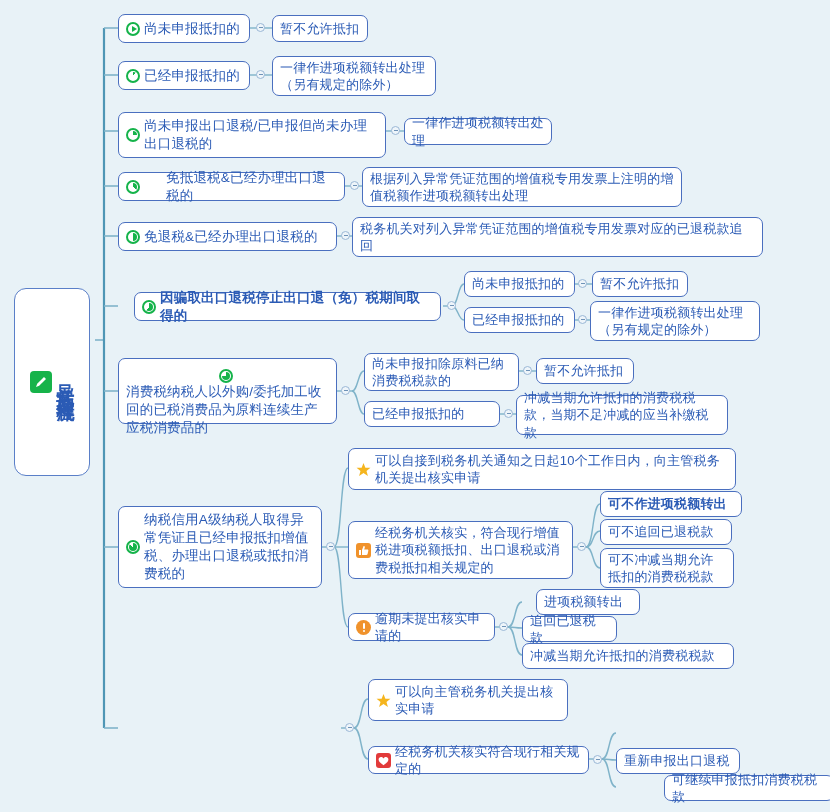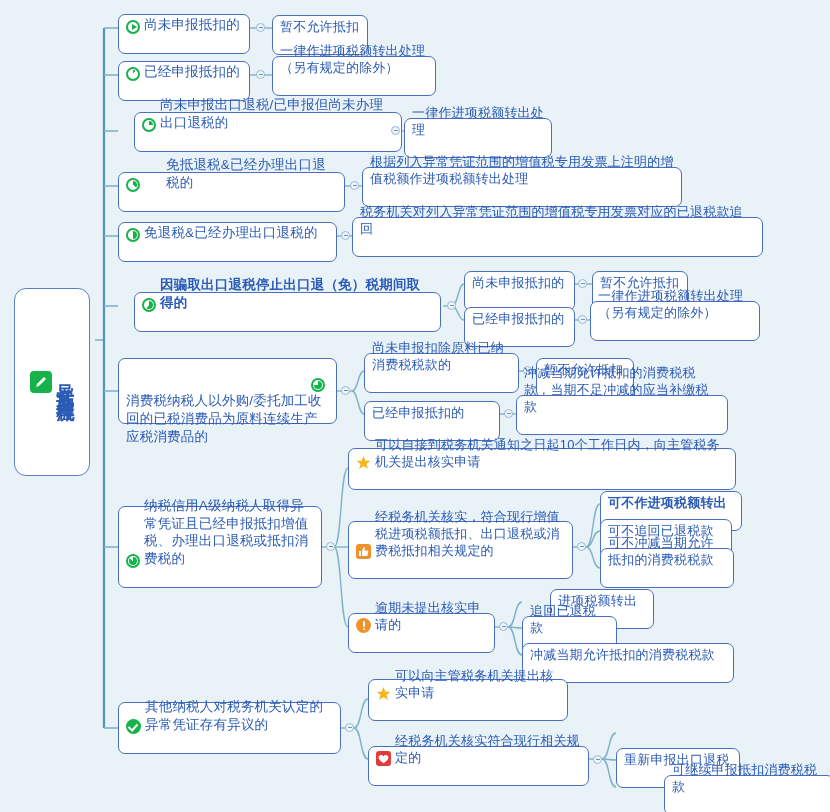--- a/index.html
+++ b/index.html
@@ -14,24 +14,24 @@
   svg.links{position:absolute;left:0;top:0;width:830px;height:812px;pointer-events:none;}
 
   .node{
     position:absolute;
     box-sizing:border-box;
     background:#ffffff;
     border:1px solid #4a6fbf;
     border-radius:7px;
     color:#2b5bb5;
     display:flex;
-    align-items:flex-end;
+    align-items:center;
     line-height:1.32;
     letter-spacing:0.2px;
-    padding:19px 7px;
+    padding:10px 7px;
   }
   .node .txt{display:block;}
 
   
   .root{
     border:1px solid #5a7fc8;
     border-radius:12px;
     background:#ffffff;
     font-weight:bold;
     color:#2b5bb5;
@@ -228,21 +228,21 @@
         <i style="background:conic-gradient(#15b34a 0 12%, #fff 0 100%);"></i>
       </span>
     <span class="txt">已经申报抵扣的</span>
   </div>
   <div class="collapse" style="left:256px;top:70px;"></div>
   <div class="node l2" style="left:272px;top:56px;width:164px;height:40px;white-space:pre-line;">
     <span class="txt">一律作进项税额转出处理
 （另有规定的除外）</span>
   </div>
 
-  <div class="node l1" style="left:118px;top:112px;width:268px;height:30px;margin-left:16px;">
+  <div class="node l1" style="left:118px;top:112px;width:268px;height:46px;">
     <span class="ico pie">
         <i style="background:conic-gradient(#15b34a 0 25%, #fff 0 100%);"></i>
       </span>
     <span class="txt">尚未申报出口退税/已申报但尚未办理出口退税的</span>
   </div>
   <div class="collapse" style="left:391px;top:126px;"></div>
   <div class="node l2" style="left:404px;top:118px;width:148px;height:27px;">
     <span class="txt">一律作进项税额转出处理</span>
   </div>
 
@@ -350,36 +350,30 @@
   </div>
 
   <div class="node l2" style="left:348px;top:613px;width:147px;height:28px;">
     <span class="ico warn">
         <i></i>
         <b></b>
       </span>
     <span class="txt">逾期未提出核实申请的</span>
   </div>
   <div class="collapse" style="left:499px;top:622px;"></div>
-  <div class="node l3" style="left:550px;top:589px;width:104px;height:26px;">
+  <div class="node l3" style="left:536px;top:589px;width:104px;height:26px;">
     <span class="txt">进项税额转出</span>
   </div>
   <div class="node l3" style="left:522px;top:616px;width:95px;height:26px;">
     <span class="txt">追回已退税款</span>
   </div>
   <div class="node l3" style="left:522px;top:643px;width:212px;height:26px;">
     <span class="txt">冲减当期允许抵扣的消费税税款</span>
   </div>
 
-  <div class="node l1" style="left:118px;top:702px;width:223px;height:52px;">
-    <span class="ico check">
-        <i></i>
-      </span>
-    <span class="txt">其他纳税人对税务机关认定的异常凭证存有异议的</span>
-  </div>
   <div class="collapse" style="left:345px;top:723px;"></div>
 
   <div class="node l2" style="left:368px;top:679px;width:200px;height:42px;">
     <span class="ico star">
       <svg width="15" height="15" viewBox="0 0 16 16">
           <path d="M8 1 L10 6 L15.4 6.2 L11.2 9.5 L12.7 14.8 L8 11.8 L3.3 14.8 L4.8 9.5 L0.6 6.2 L6 6 Z" fill="#f5b51e"></path>
         </svg>
     </span>
     <span class="txt">可以向主管税务机关提出核实申请</span>
   </div>

